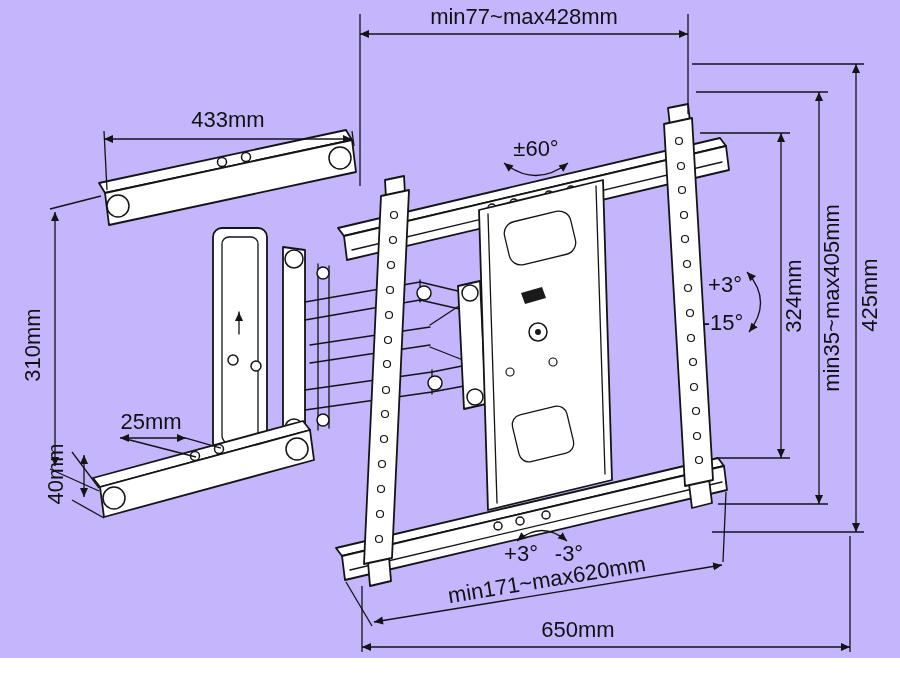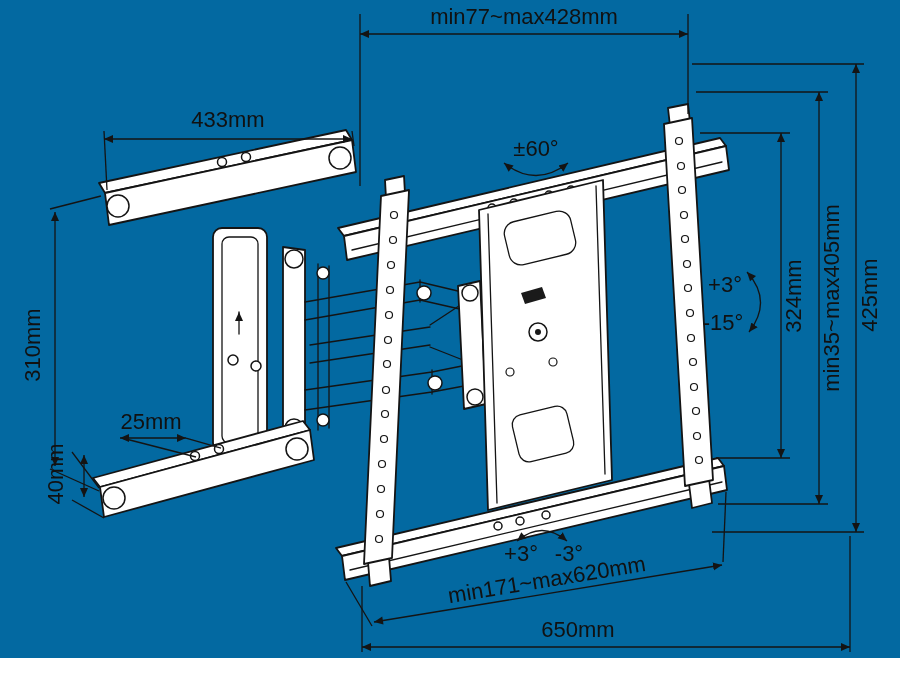--- a/index.html
+++ b/index.html
@@ -1,16 +1,16 @@
 <!DOCTYPE html>
 <html><head>
 <meta charset="utf-8">
 <style>
   html,body{margin:0;padding:0;background:#ffffff;}
-  .stage{width:900px;height:658px;position:relative;background:#0369a1;overflow:hidden;}
+  .stage{width:900px;height:658px;position:relative;background:#c4b5fd;overflow:hidden;}
   svg{display:block;}
   .draw{stroke:#141414;stroke-width:1.8;fill:#ffffff;stroke-linejoin:round;stroke-linecap:round;}
   .thin{stroke:#141414;stroke-width:1.3;fill:none;stroke-linejoin:round;stroke-linecap:round;}
   .dimline{stroke:#141414;stroke-width:1.3;fill:none;}
   .hole{fill:#ffffff;stroke:#141414;stroke-width:1.2;}
   .bolt{fill:#ffffff;stroke:#141414;stroke-width:1.5;}
   .dark{fill:#1a1a1a;stroke:none;}
   .dim-text{font-family:"Liberation Sans","DejaVu Sans",sans-serif;font-size:22px;fill:#111111;}
 </style>
 </head>

